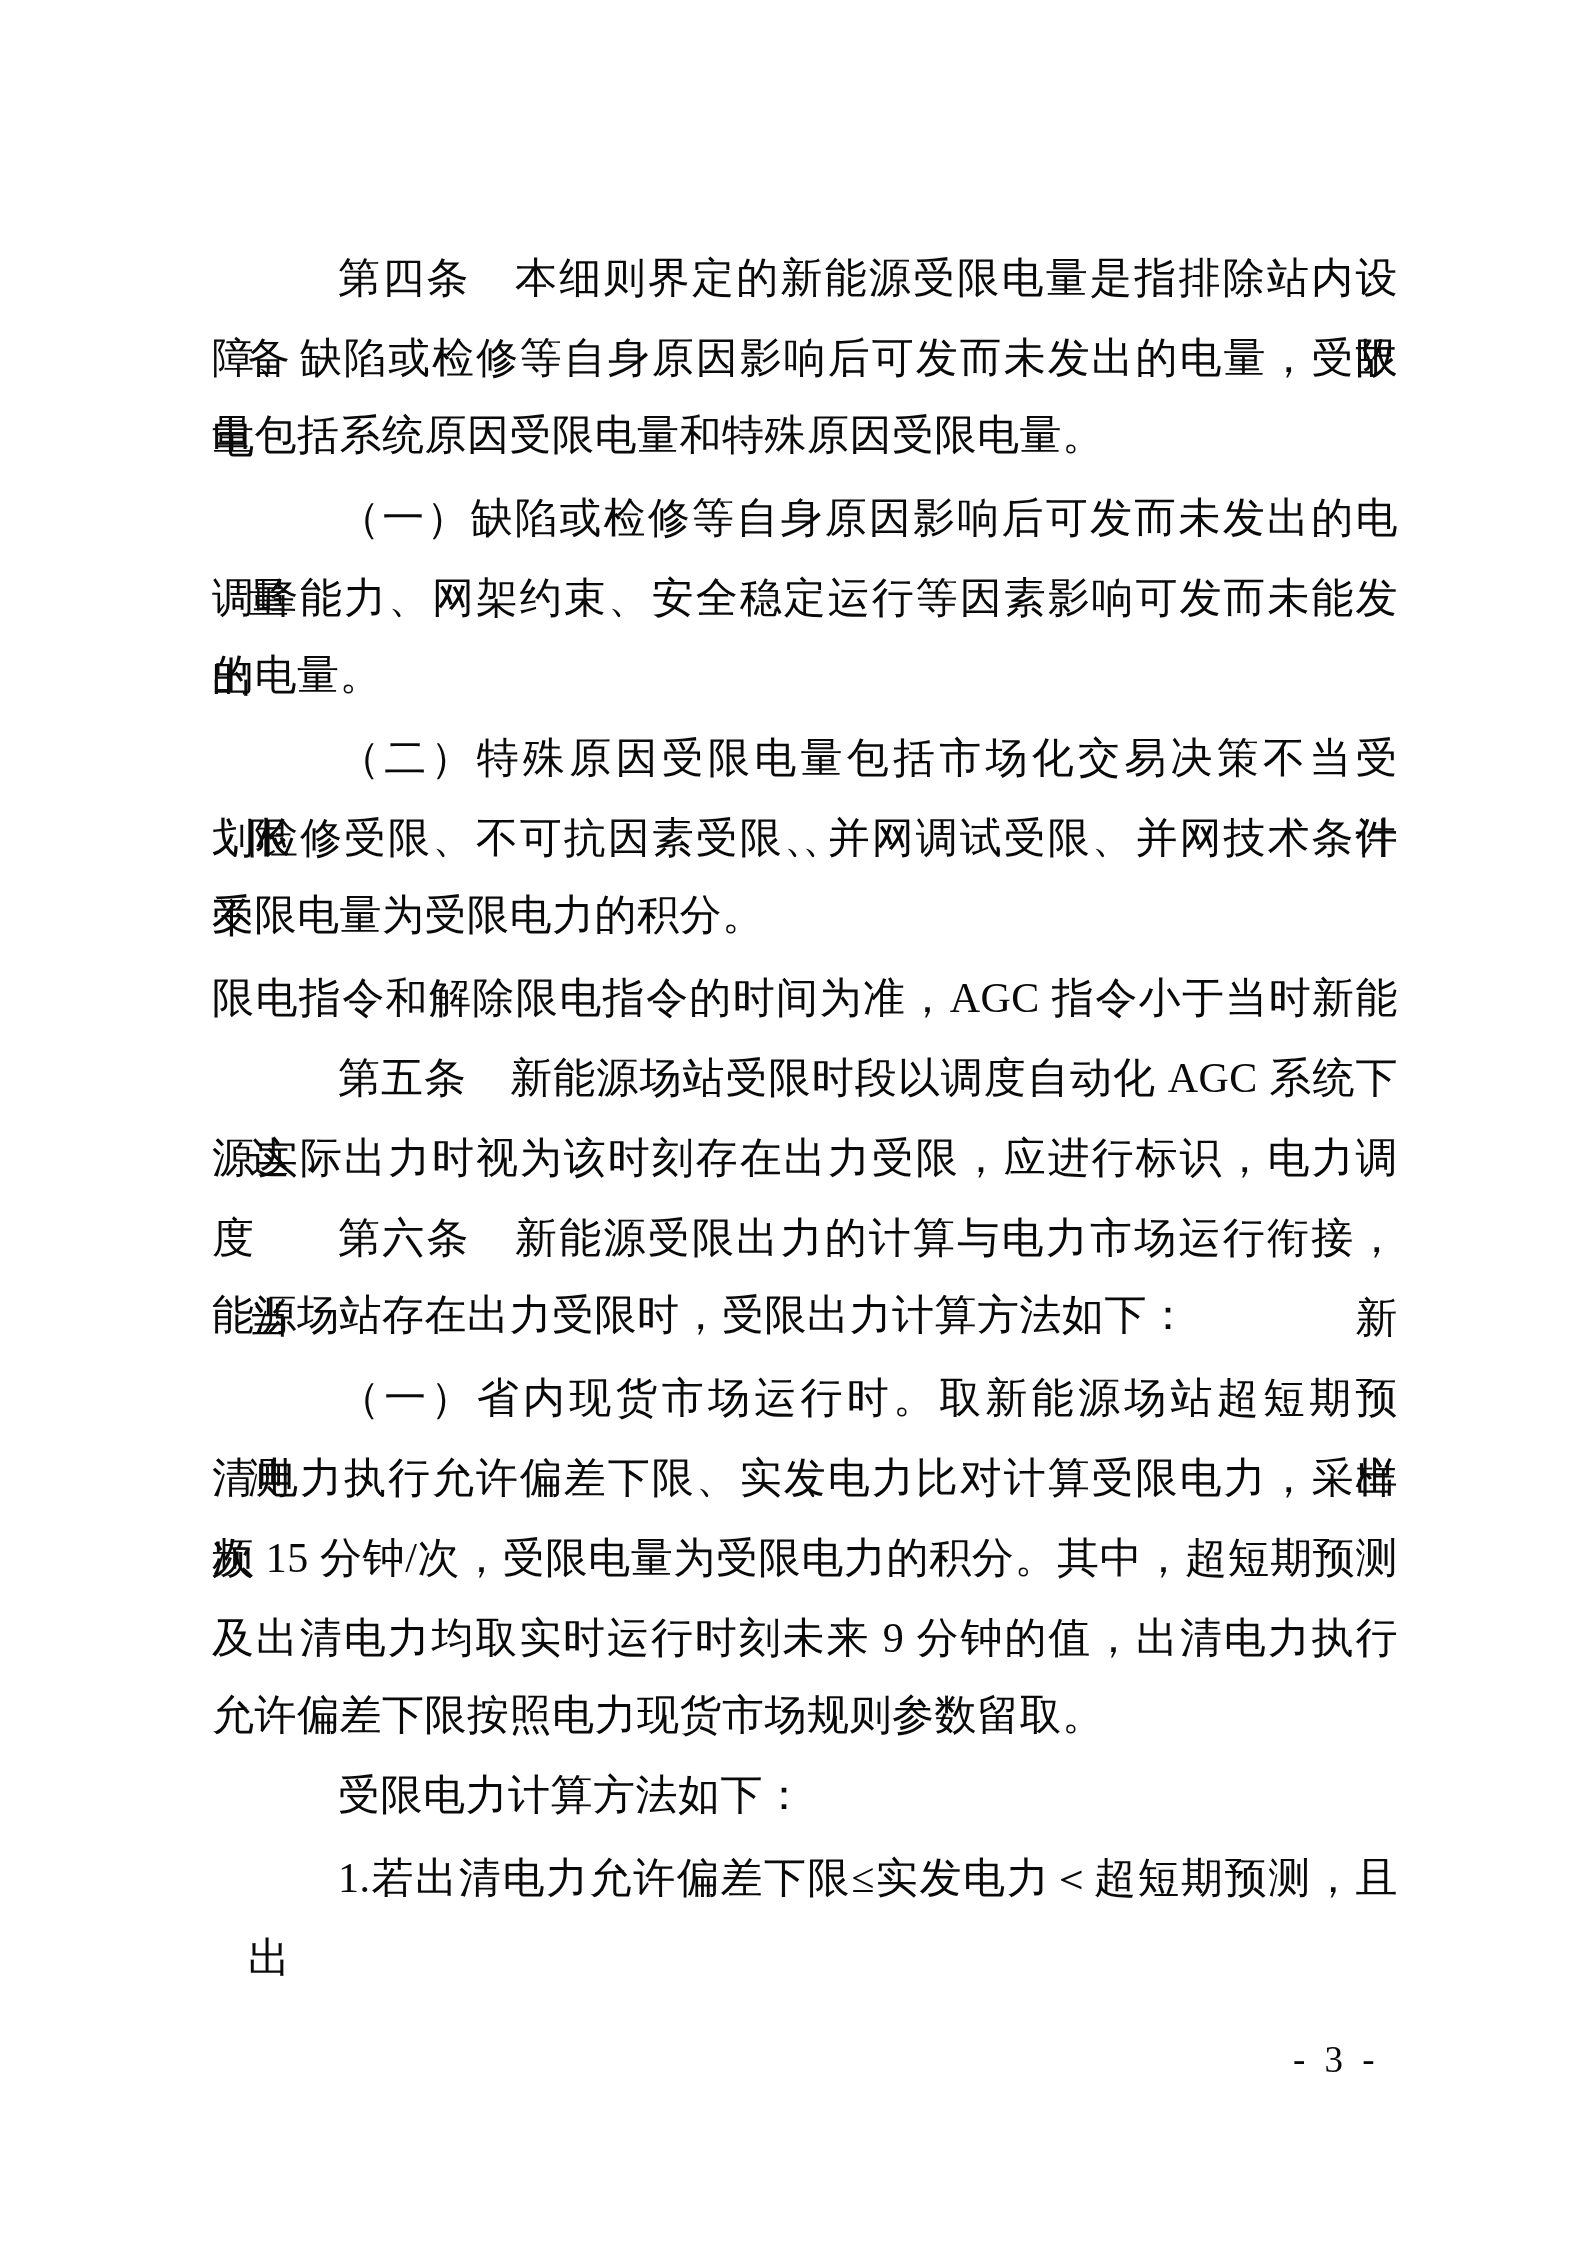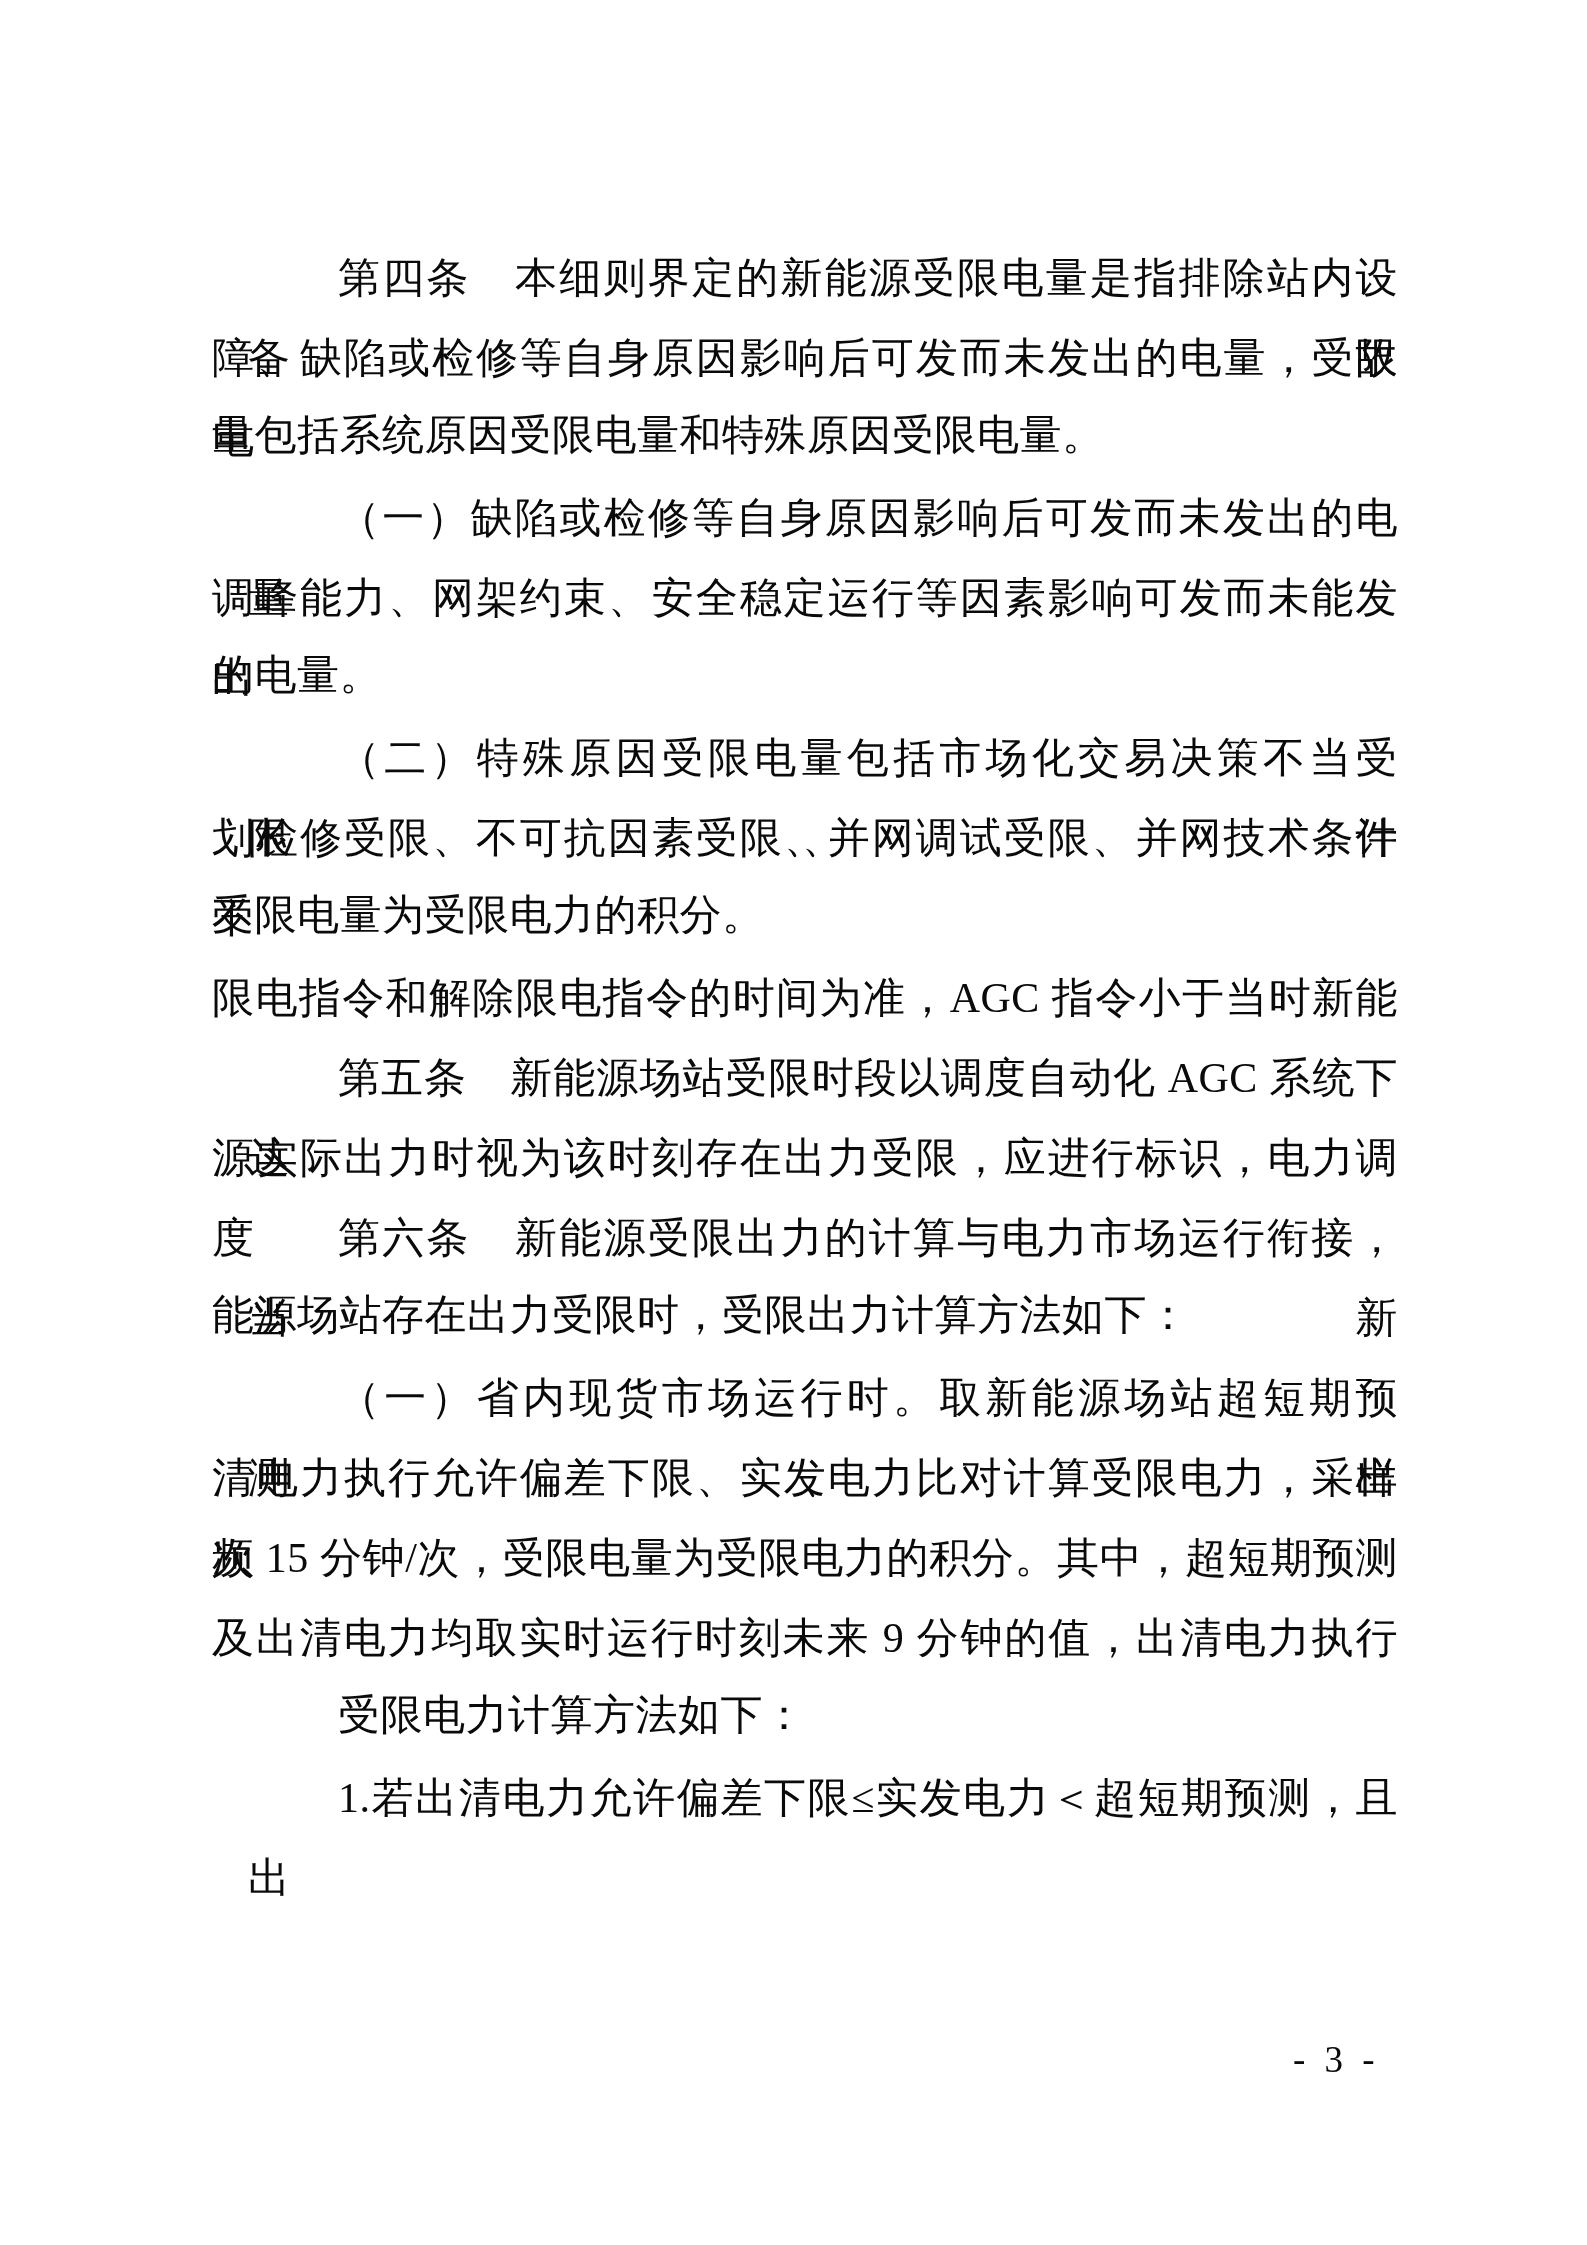--- a/index.html
+++ b/index.html
@@ -68,19 +68,20 @@
     <div class="line short">受限电量为受限电力的积分。</div>
     <div class="line">限电指令和解除限电指令的时间为准，AGC 指令小于当时新能</div>
     <div class="line indent">第五条　新能源场站受限时段以调度自动化 AGC 系统下达</div>
     <div class="line">源实际出力时视为该时刻存在出力受限，应进行标识，电力调度</div>
     <div class="line indent">第六条　新能源受限出力的计算与电力市场运行衔接，当新</div>
     <div class="line short">能源场站存在出力受限时，受限出力计算方法如下：</div>
     <div class="line indent">（一）省内现货市场运行时。取新能源场站超短期预测、出</div>
     <div class="line">清电力执行允许偏差下限、实发电力比对计算受限电力，采样频</div>
     <div class="line">次 15 分钟/次，受限电量为受限电力的积分。其中，超短期预测</div>
     <div class="line">及出清电力均取实时运行时刻未来 9 分钟的值，出清电力执行</div>
+    <div class="line short">允许偏差下限按照电力现货市场规则参数留取。</div>
     <div class="line indent short">受限电力计算方法如下：</div>
     <div class="line indent">1.若出清电力允许偏差下限≤实发电力＜超短期预测，且出</div>
   </div>
 
   <div class="pagenum">- 3 -</div>
 
 </div>
 
 </body></html>

